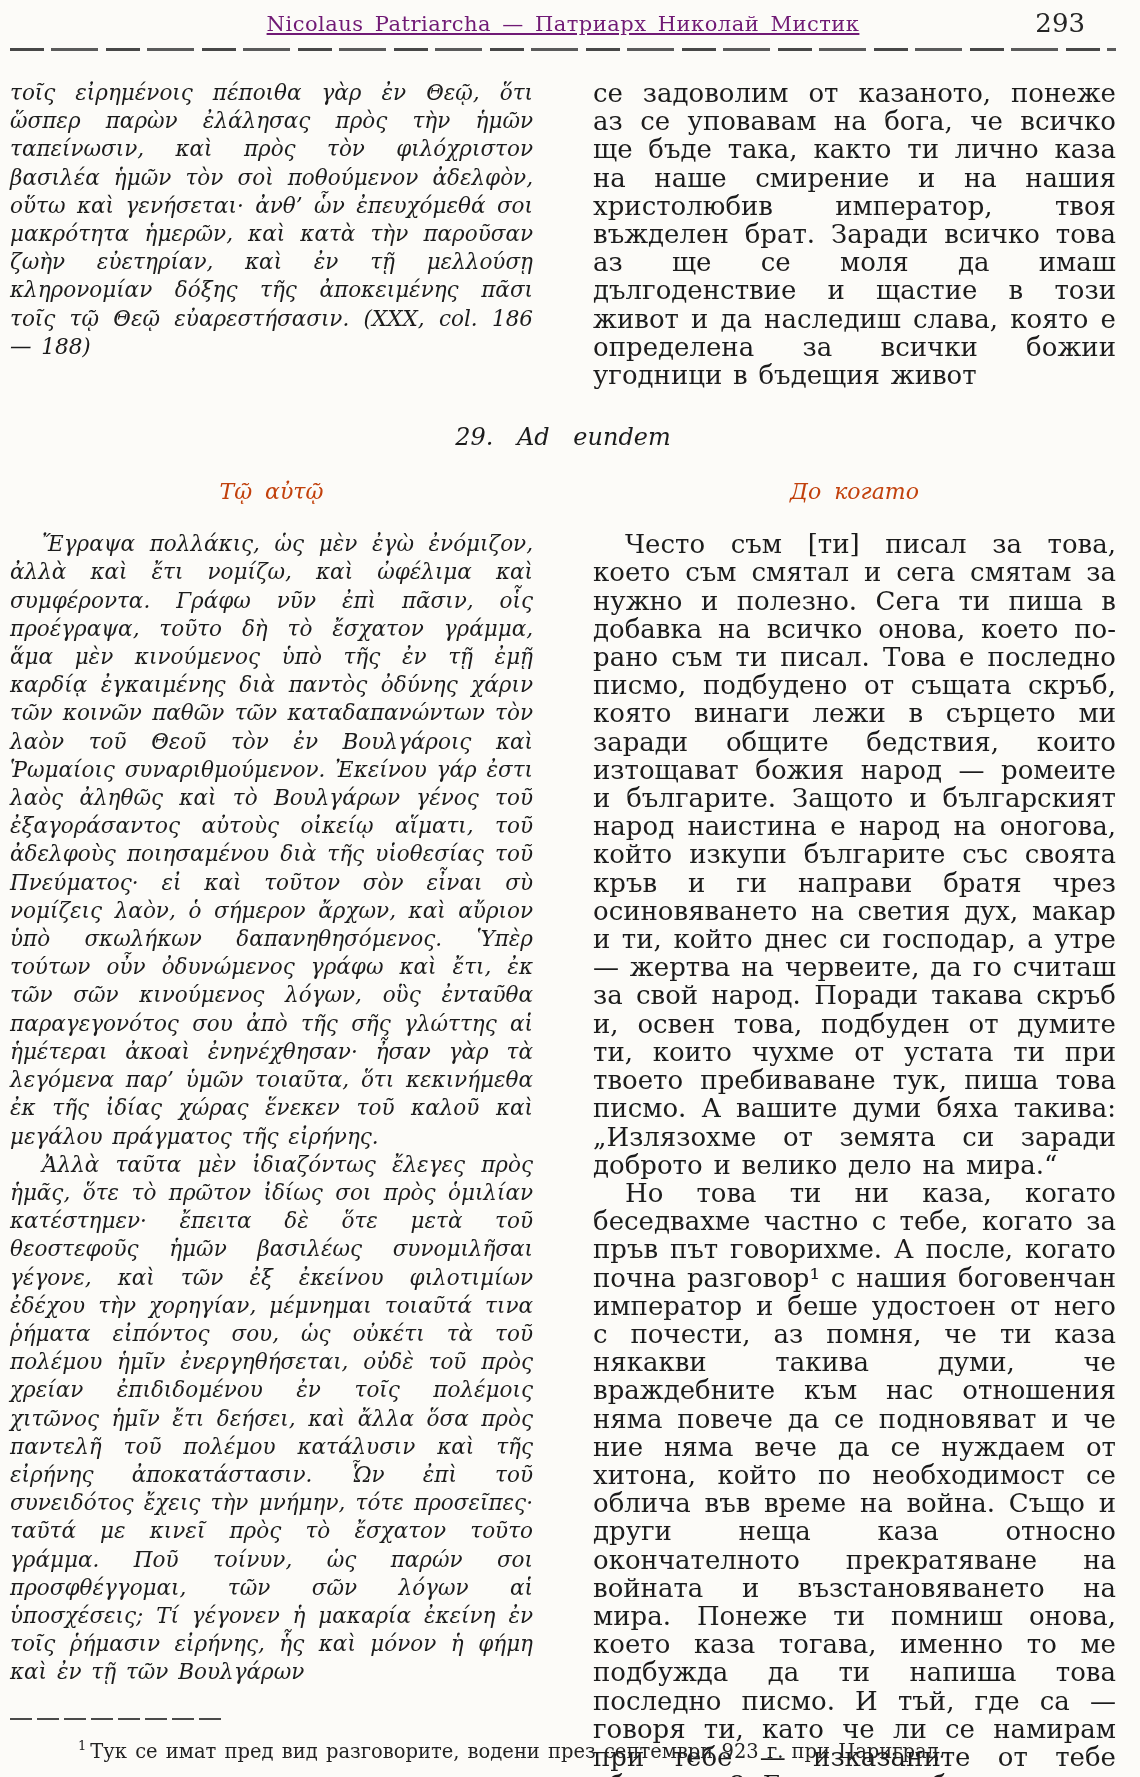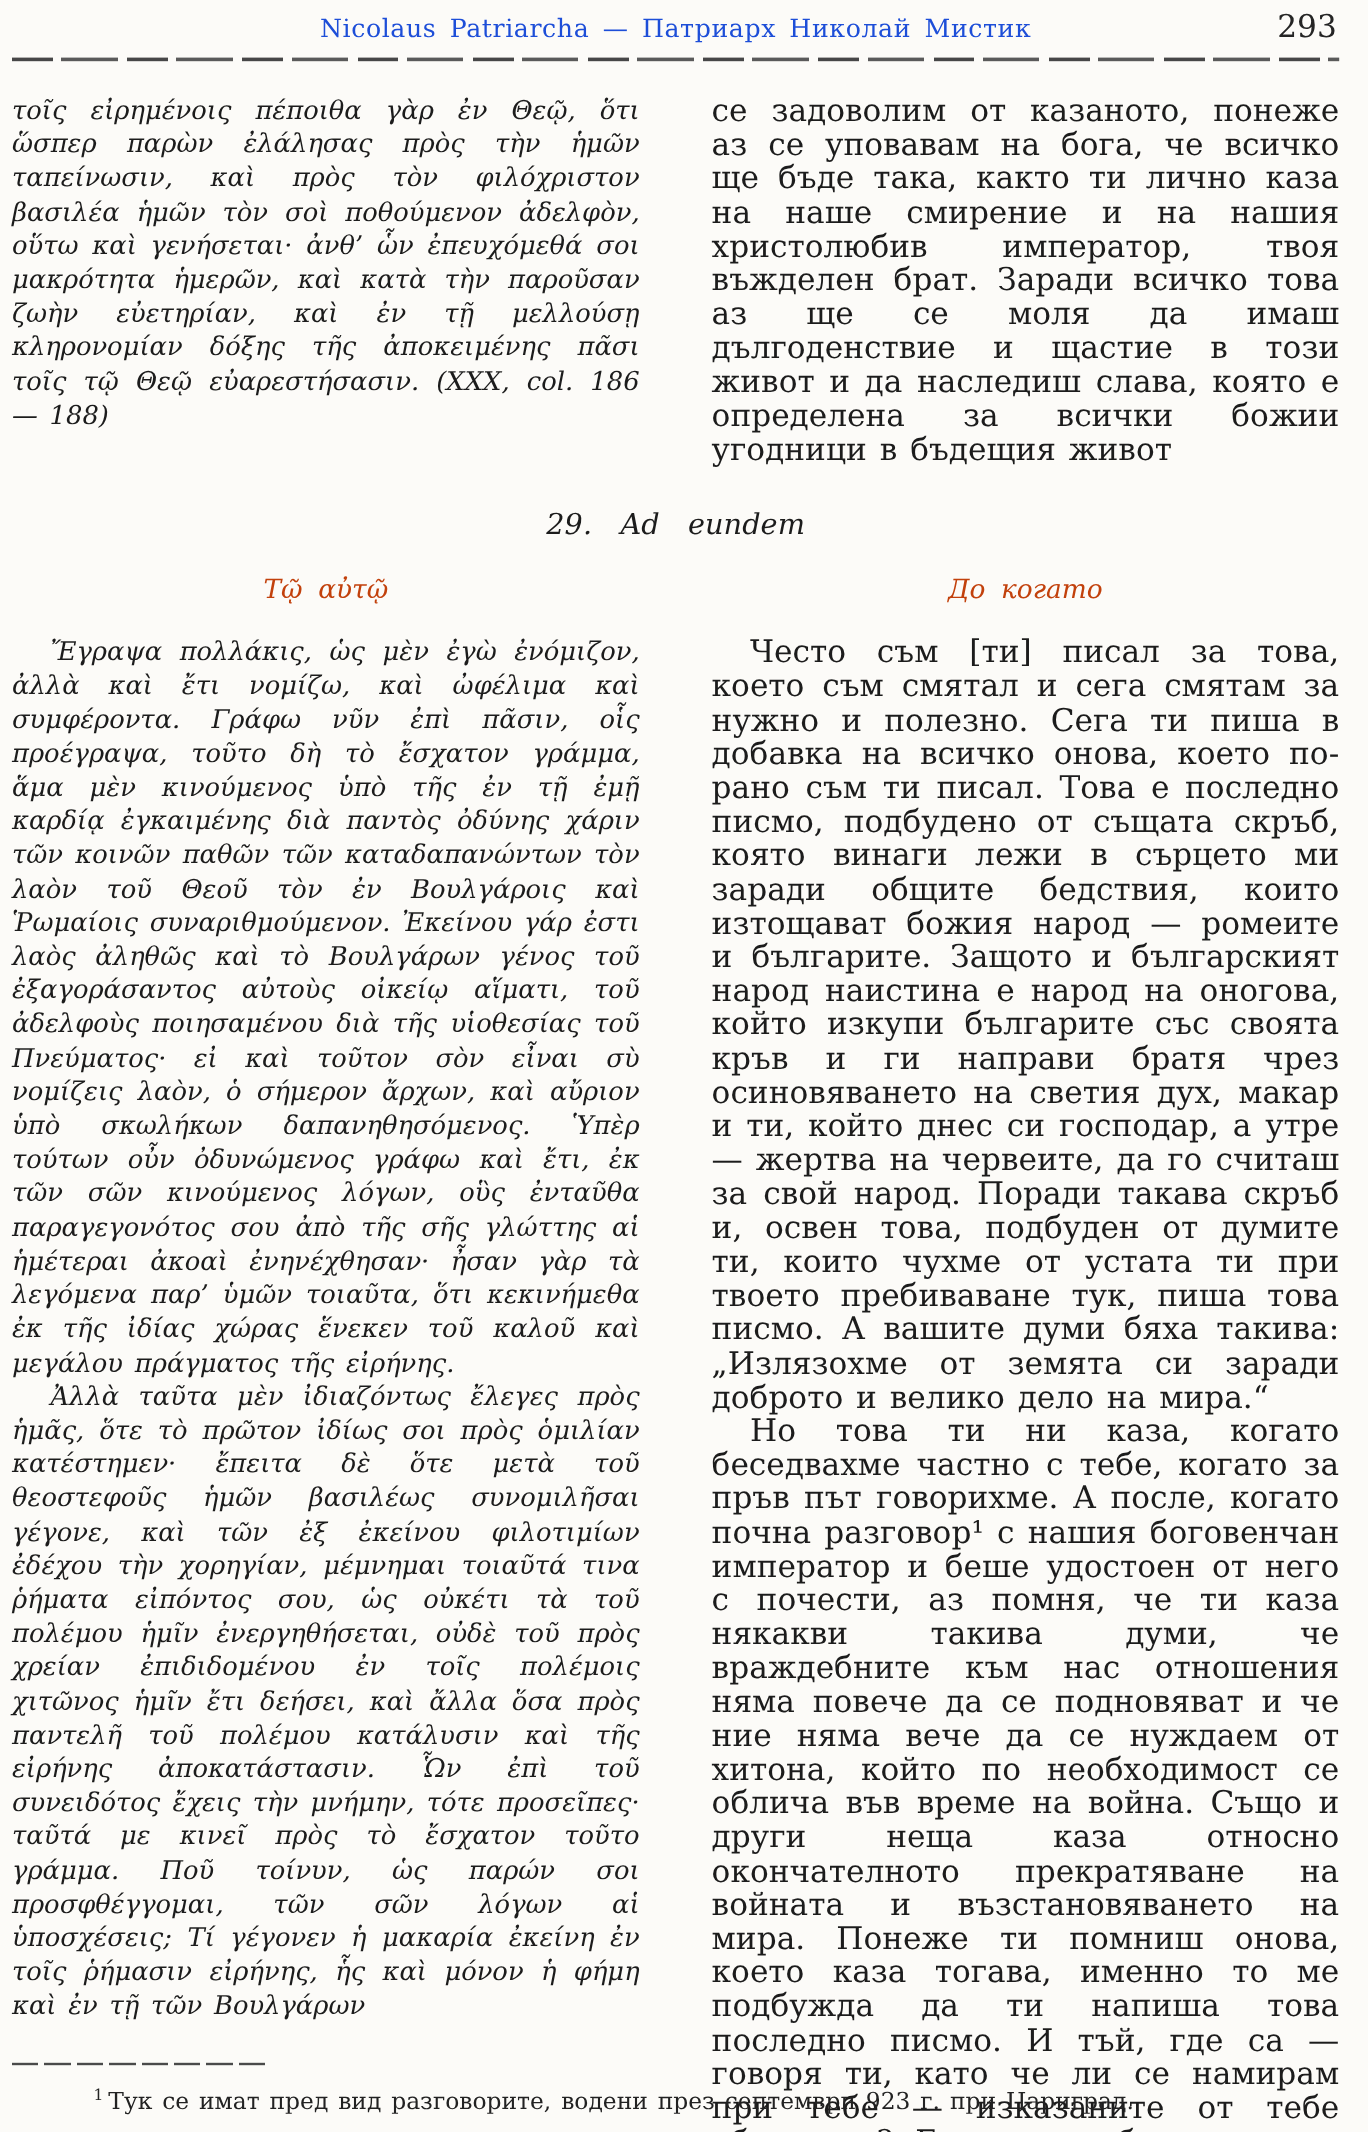--- a/index.html
+++ b/index.html
@@ -20,26 +20,27 @@
   
   .page-header {
     position: relative;
     height: 34px;
   }
   .running-title {
     text-align: center;
     font-size: 21px;
     letter-spacing: 0.5px;
     word-spacing: 4px;
-    color: #1d4ed8;
+    color: #701a75;
     padding-top: 4px;
+    text-decoration: underline;
   }
   .page-number {
     position: absolute;
-    right: 2px;
+    right: 31px;
     top: 0;
     font-size: 26px;
     color: #252525;
   }
   .header-rule {
     height: 3px;
     margin: 6px 0 14px 0;
     background: repeating-linear-gradient(
       90deg,
       #474747 0px,  #474747 34px,

